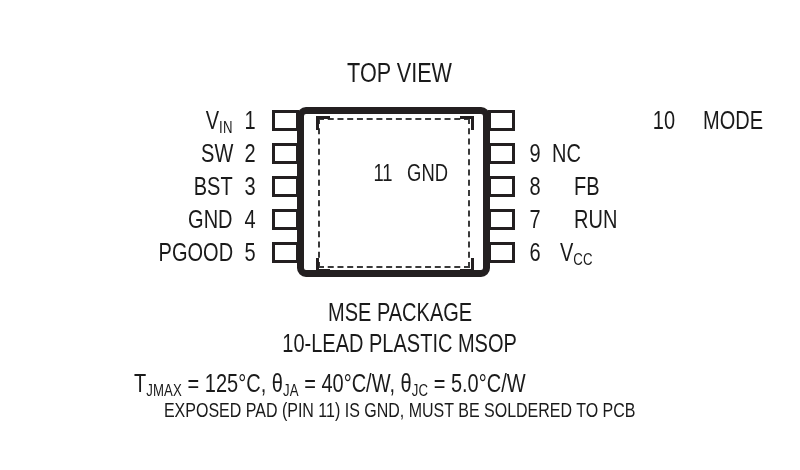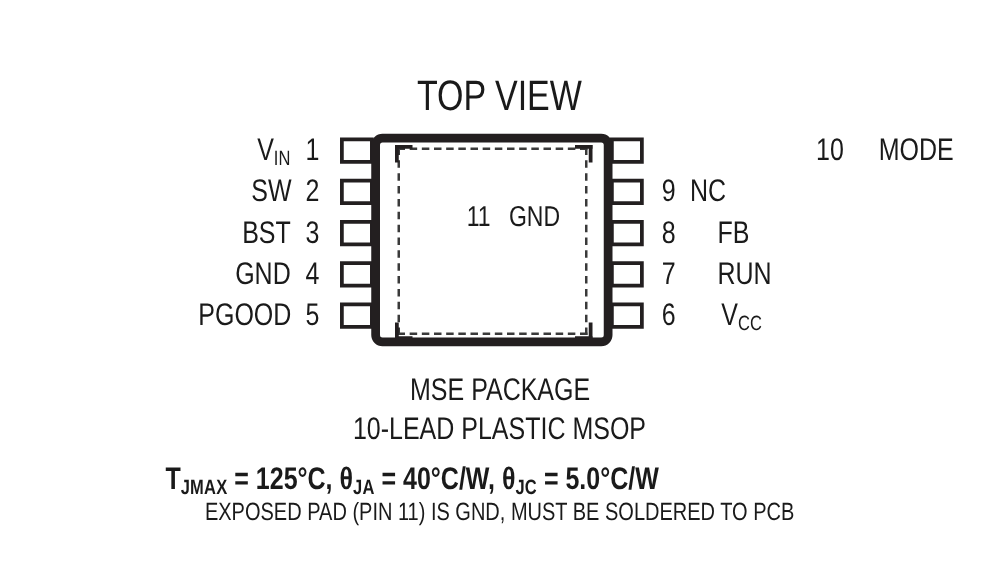--- a/index.html
+++ b/index.html
@@ -36,21 +36,21 @@
     letter-spacing: 0.2px;
   }
 
   
   #top-view-title {
     position: absolute;
     left: 0;
     top: 58px;
     width: 800px;
     text-align: center;
-    font-size: 34px;
+    font-size: 27px;
     letter-spacing: 0px;
   }
 
   
   #package-drawing {
     position: absolute;
     left: 297px;
     top: 107px;
     width: 193px;
     height: 170px;
@@ -156,21 +156,20 @@
     white-space: nowrap;
   }
   #thermal-line {
     position: absolute;
     left: 0;
     top: 369px;
     width: 660px;
     text-align: center;
     font-size: 25px;
     white-space: nowrap;
-    font-weight: bold;
   }
   #exposed-pad-note {
     position: absolute;
     left: 0;
     top: 399px;
     width: 800px;
     text-align: center;
     font-size: 20px;
     white-space: nowrap;
   }
@@ -242,21 +241,21 @@
 <div class="pin-row right-row" style="top:176px;">
   <span class="pin-number"><span class="cond">8</span></span>
   <span class="pin-signal" style="margin-left:22px;"><span class="cond cond-l"><span>FB</span></span></span>
 </div>
 <div class="pin-row right-row" style="top:209px;">
   <span class="pin-number"><span class="cond">7</span></span>
   <span class="pin-signal" style="margin-left:22px;"><span class="cond cond-l"><span>RUN</span></span></span>
 </div>
 <div class="pin-row right-row" style="top:242px;">
   <span class="pin-number"><span class="cond">6</span></span>
-  <span class="pin-signal" style="margin-left:25px;"><span class="cond cond-l"><span>V</span><sub>CC</sub></span></span>
+  <span class="pin-signal" style="margin-left:8px;"><span class="cond cond-l"><span>V</span><sub>CC</sub></span></span>
 </div>
 
 <div id="caption-block">
   <div class="caption-line">
     <span class="cond">MSE PACKAGE</span>
   </div>
   <div class="caption-line">
     <span class="cond">10-LEAD PLASTIC MSOP</span>
   </div>
 </div>

